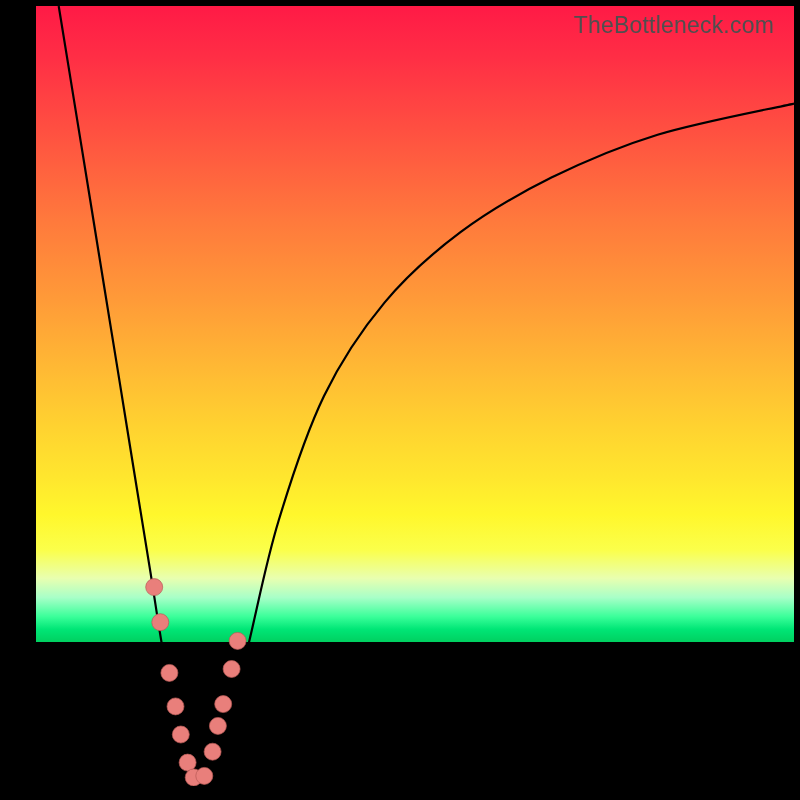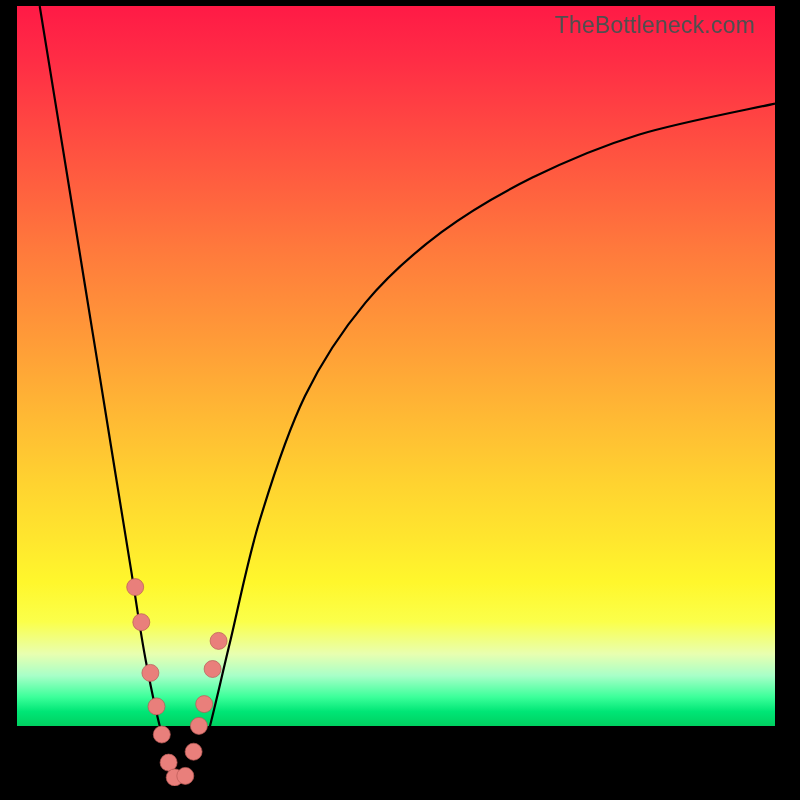--- a/index.html
+++ b/index.html
@@ -12,24 +12,24 @@
     font-family: Arial, Helvetica, sans-serif;
   }
   .frame {
     position: absolute;
     left: 0; top: 0;
     width: 800px; height: 800px;
     background: #000;
   }
   .plot {
     position: absolute;
-    left: 17px;
+    left: 36px;
     top: 6px;
     width: 758px;
-    height: 720px;
+    height: 636px;
     background: linear-gradient(to bottom,
       #ff1a46 0%,
       #ff2e45 8%,
       #ff5740 22%,
       #ff7a3c 34%,
       #ff9a38 46%,
       #ffb934 57%,
       #ffd230 66%,
       #ffe62e 74%,
       #fff72c 80%,

